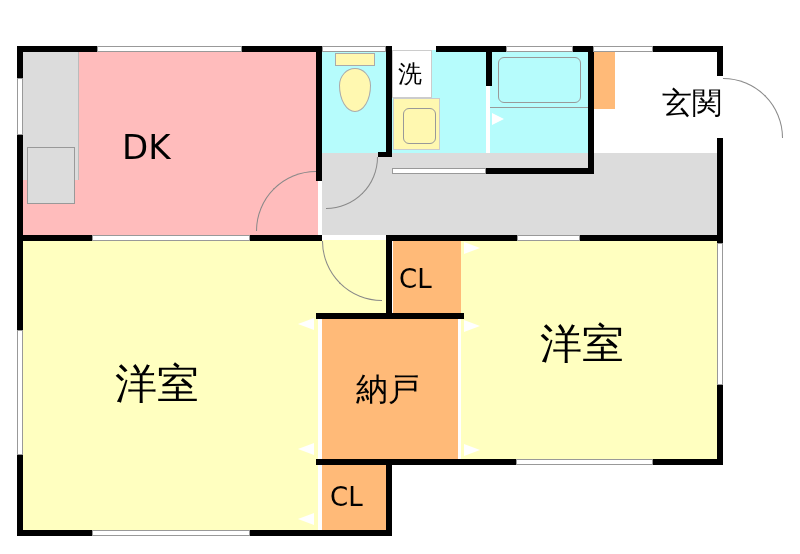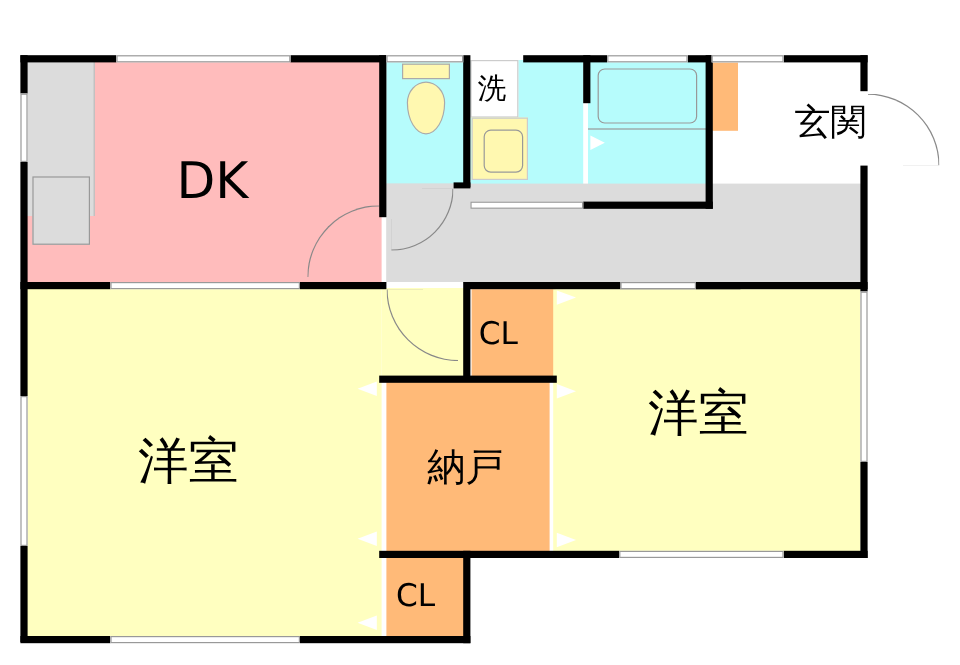--- a/index.html
+++ b/index.html
@@ -93,20 +93,20 @@
 <div class="abs" style="left:723px;top:78px;width:60px;height:60px;border-top:1px solid #888;border-right:1px solid #888;border-radius:0 100% 0 0;"></div>
 
 <div class="tri" style="left:298px;top:318px;border-top:6px solid transparent;border-bottom:6px solid transparent;border-right:16px solid #fff;"></div>
 <div class="tri" style="left:298px;top:443px;border-top:6px solid transparent;border-bottom:6px solid transparent;border-right:16px solid #fff;"></div>
 <div class="tri" style="left:298px;top:513px;border-top:6px solid transparent;border-bottom:6px solid transparent;border-right:16px solid #fff;"></div>
 <div class="tri" style="left:464px;top:242px;border-top:6px solid transparent;border-bottom:6px solid transparent;border-left:16px solid #fff;"></div>
 <div class="tri" style="left:464px;top:320px;border-top:6px solid transparent;border-bottom:6px solid transparent;border-left:16px solid #fff;"></div>
 <div class="tri" style="left:464px;top:444px;border-top:6px solid transparent;border-bottom:6px solid transparent;border-left:16px solid #fff;"></div>
 <div class="tri" style="left:492px;top:113px;border-top:6px solid transparent;border-bottom:6px solid transparent;border-left:12px solid #fff;"></div>
 
-<div class="label" style="left:122px;top:130px;font-size:42px;margin-left:25px;">DK</div>
+<div class="label" style="left:122px;top:130px;font-size:34px;">DK</div>
 <div class="label" style="left:398px;top:62px;font-size:24px;">洗</div>
 <div class="label" style="left:625px;top:88px;font-size:30px;margin-left:37px;">玄関</div>
 <div class="label" style="left:115px;top:363px;font-size:42px;">洋室</div>
 <div class="label" style="left:399px;top:266px;font-size:26px;">CL</div>
 <div class="label" style="left:356px;top:373px;font-size:32px;">納戸</div>
 <div class="label" style="left:330px;top:484px;font-size:26px;">CL</div>
 <div class="label" style="left:540px;top:323px;font-size:42px;">洋室</div>
 
 </body></html>

